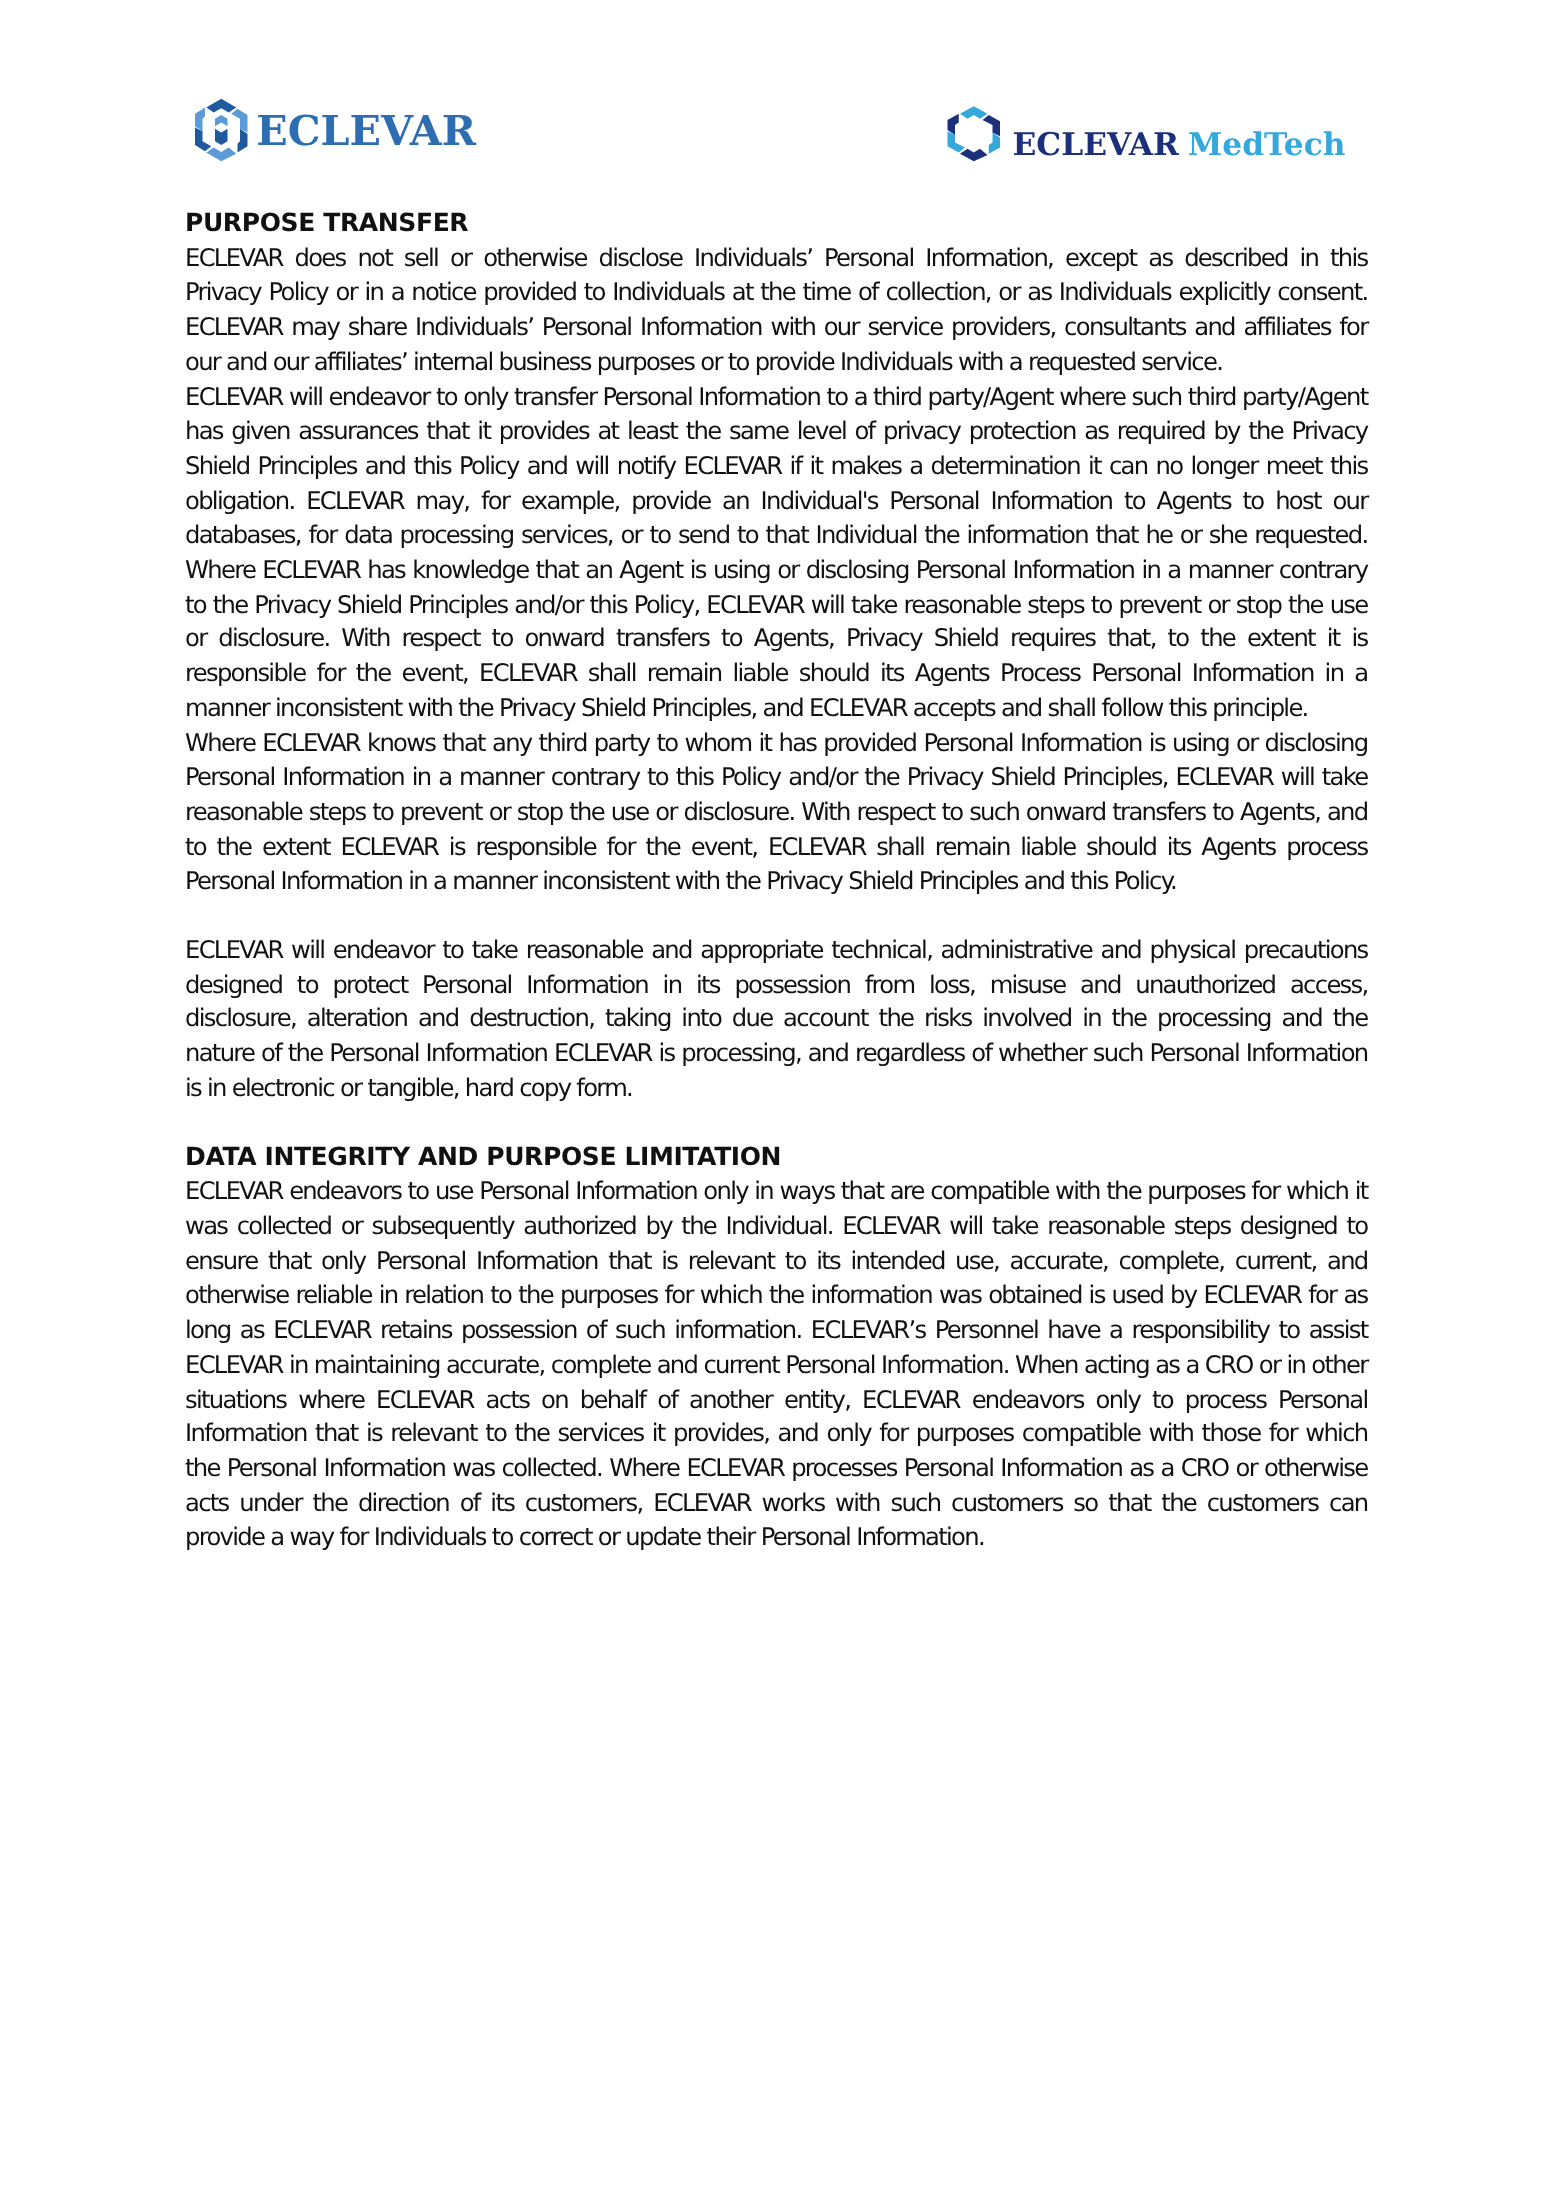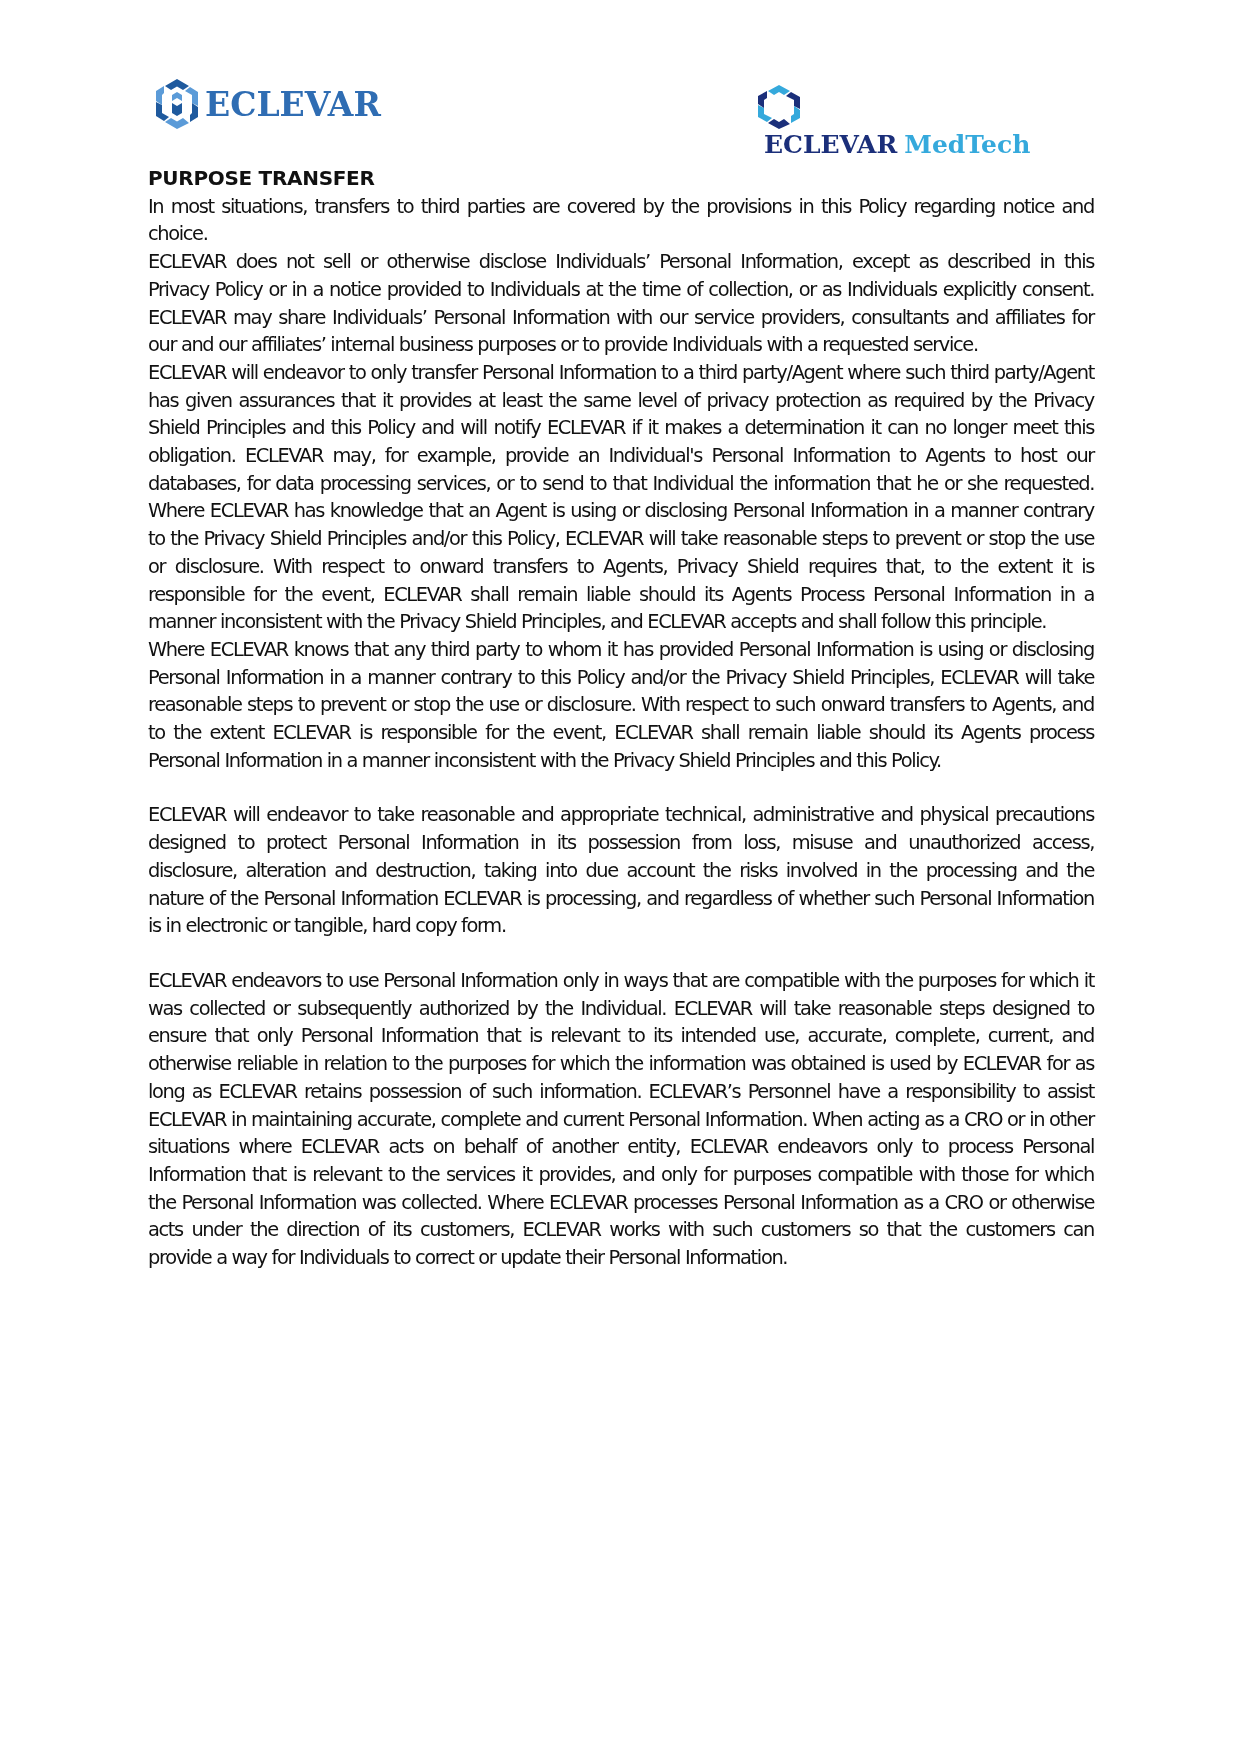--- a/index.html
+++ b/index.html
@@ -26,22 +26,21 @@
       left: 154px;
       top: 78px;
       display: flex;
       align-items: center;
     }
     .logo-right {
       position: absolute;
       left: 756px;
       top: 84px;
       display: flex;
-      align-items: flex-start;
-      flex-direction: column;
+      align-items: flex-end;
     }
     .logo-mark {
       width: 46px;
       height: 52px;
       display: block;
     }
     .logo-mark-r {
       width: 46px;
       height: 46px;
       display: block;
@@ -124,26 +123,26 @@
     </svg>
     <span class="logo-text-right">
       <span class="brand">ECLEVAR</span><span class="sub">MedTech</span>
     </span>
   </div>
 </div>
 
 <div class="content">
   <div class="section">
     <h2 class="section-title">PURPOSE TRANSFER</h2>
-    <p class="para">In most situations, transfers to third parties are covered by the provisions in this Policy regarding notice and choice.</p>
     <p class="para">ECLEVAR does not sell or otherwise disclose Individuals’ Personal Information, except as described in this Privacy Policy or in a notice provided to Individuals at the time of collection, or as Individuals explicitly consent. ECLEVAR may share Individuals’ Personal Information with our service providers, consultants and affiliates for our and our affiliates’ internal business purposes or to provide Individuals with a requested service.</p>
     <p class="para">ECLEVAR will endeavor to only transfer Personal Information to a third party/Agent where such third party/Agent has given assurances that it provides at least the same level of privacy protection as required by the Privacy Shield Principles and this Policy and will notify ECLEVAR if it makes a determination it can no longer meet this obligation. ECLEVAR may, for example, provide an Individual's Personal Information to Agents to host our databases, for data processing services, or to send to that Individual the information that he or she requested. Where ECLEVAR has knowledge that an Agent is using or disclosing Personal Information in a manner contrary to the Privacy Shield Principles and/or this Policy, ECLEVAR will take reasonable steps to prevent or stop the use or disclosure. With respect to onward transfers to Agents, Privacy Shield requires that, to the extent it is responsible for the event, ECLEVAR shall remain liable should its Agents Process Personal Information in a manner inconsistent with the Privacy Shield Principles, and ECLEVAR accepts and shall follow this principle.</p>
     <p class="para">Where ECLEVAR knows that any third party to whom it has provided Personal Information is using or disclosing Personal Information in a manner contrary to this Policy and/or the Privacy Shield Principles, ECLEVAR will take reasonable steps to prevent or stop the use or disclosure. With respect to such onward transfers to Agents, and to the extent ECLEVAR is responsible for the event, ECLEVAR shall remain liable should its Agents process Personal Information in a manner inconsistent with the Privacy Shield Principles and this Policy.</p>
   </div>
 
   <div class="section">
     <p class="para">ECLEVAR will endeavor to take reasonable and appropriate technical, administrative and physical precautions designed to protect Personal Information in its possession from loss, misuse and unauthorized access, disclosure, alteration and destruction, taking into due account the risks involved in the processing and the nature of the Personal Information ECLEVAR is processing, and regardless of whether such Personal Information is in electronic or tangible, hard copy form.</p>
   </div>
 
   <div class="section">
+    <h2 class="section-title">DATA INTEGRITY AND PURPOSE LIMITATION</h2>
     <p class="para">ECLEVAR endeavors to use Personal Information only in ways that are compatible with the purposes for which it was collected or subsequently authorized by the Individual. ECLEVAR will take reasonable steps designed to ensure that only Personal Information that is relevant to its intended use, accurate, complete, current, and otherwise reliable in relation to the purposes for which the information was obtained is used by ECLEVAR for as long as ECLEVAR retains possession of such information. ECLEVAR’s Personnel have a responsibility to assist ECLEVAR in maintaining accurate, complete and current Personal Information. When acting as a CRO or in other situations where ECLEVAR acts on behalf of another entity, ECLEVAR endeavors only to process Personal Information that is relevant to the services it provides, and only for purposes compatible with those for which the Personal Information was collected. Where ECLEVAR processes Personal Information as a CRO or otherwise acts under the direction of its customers, ECLEVAR works with such customers so that the customers can provide a way for Individuals to correct or update their Personal Information.</p>
   </div>
 </div>
 
 </body></html>

